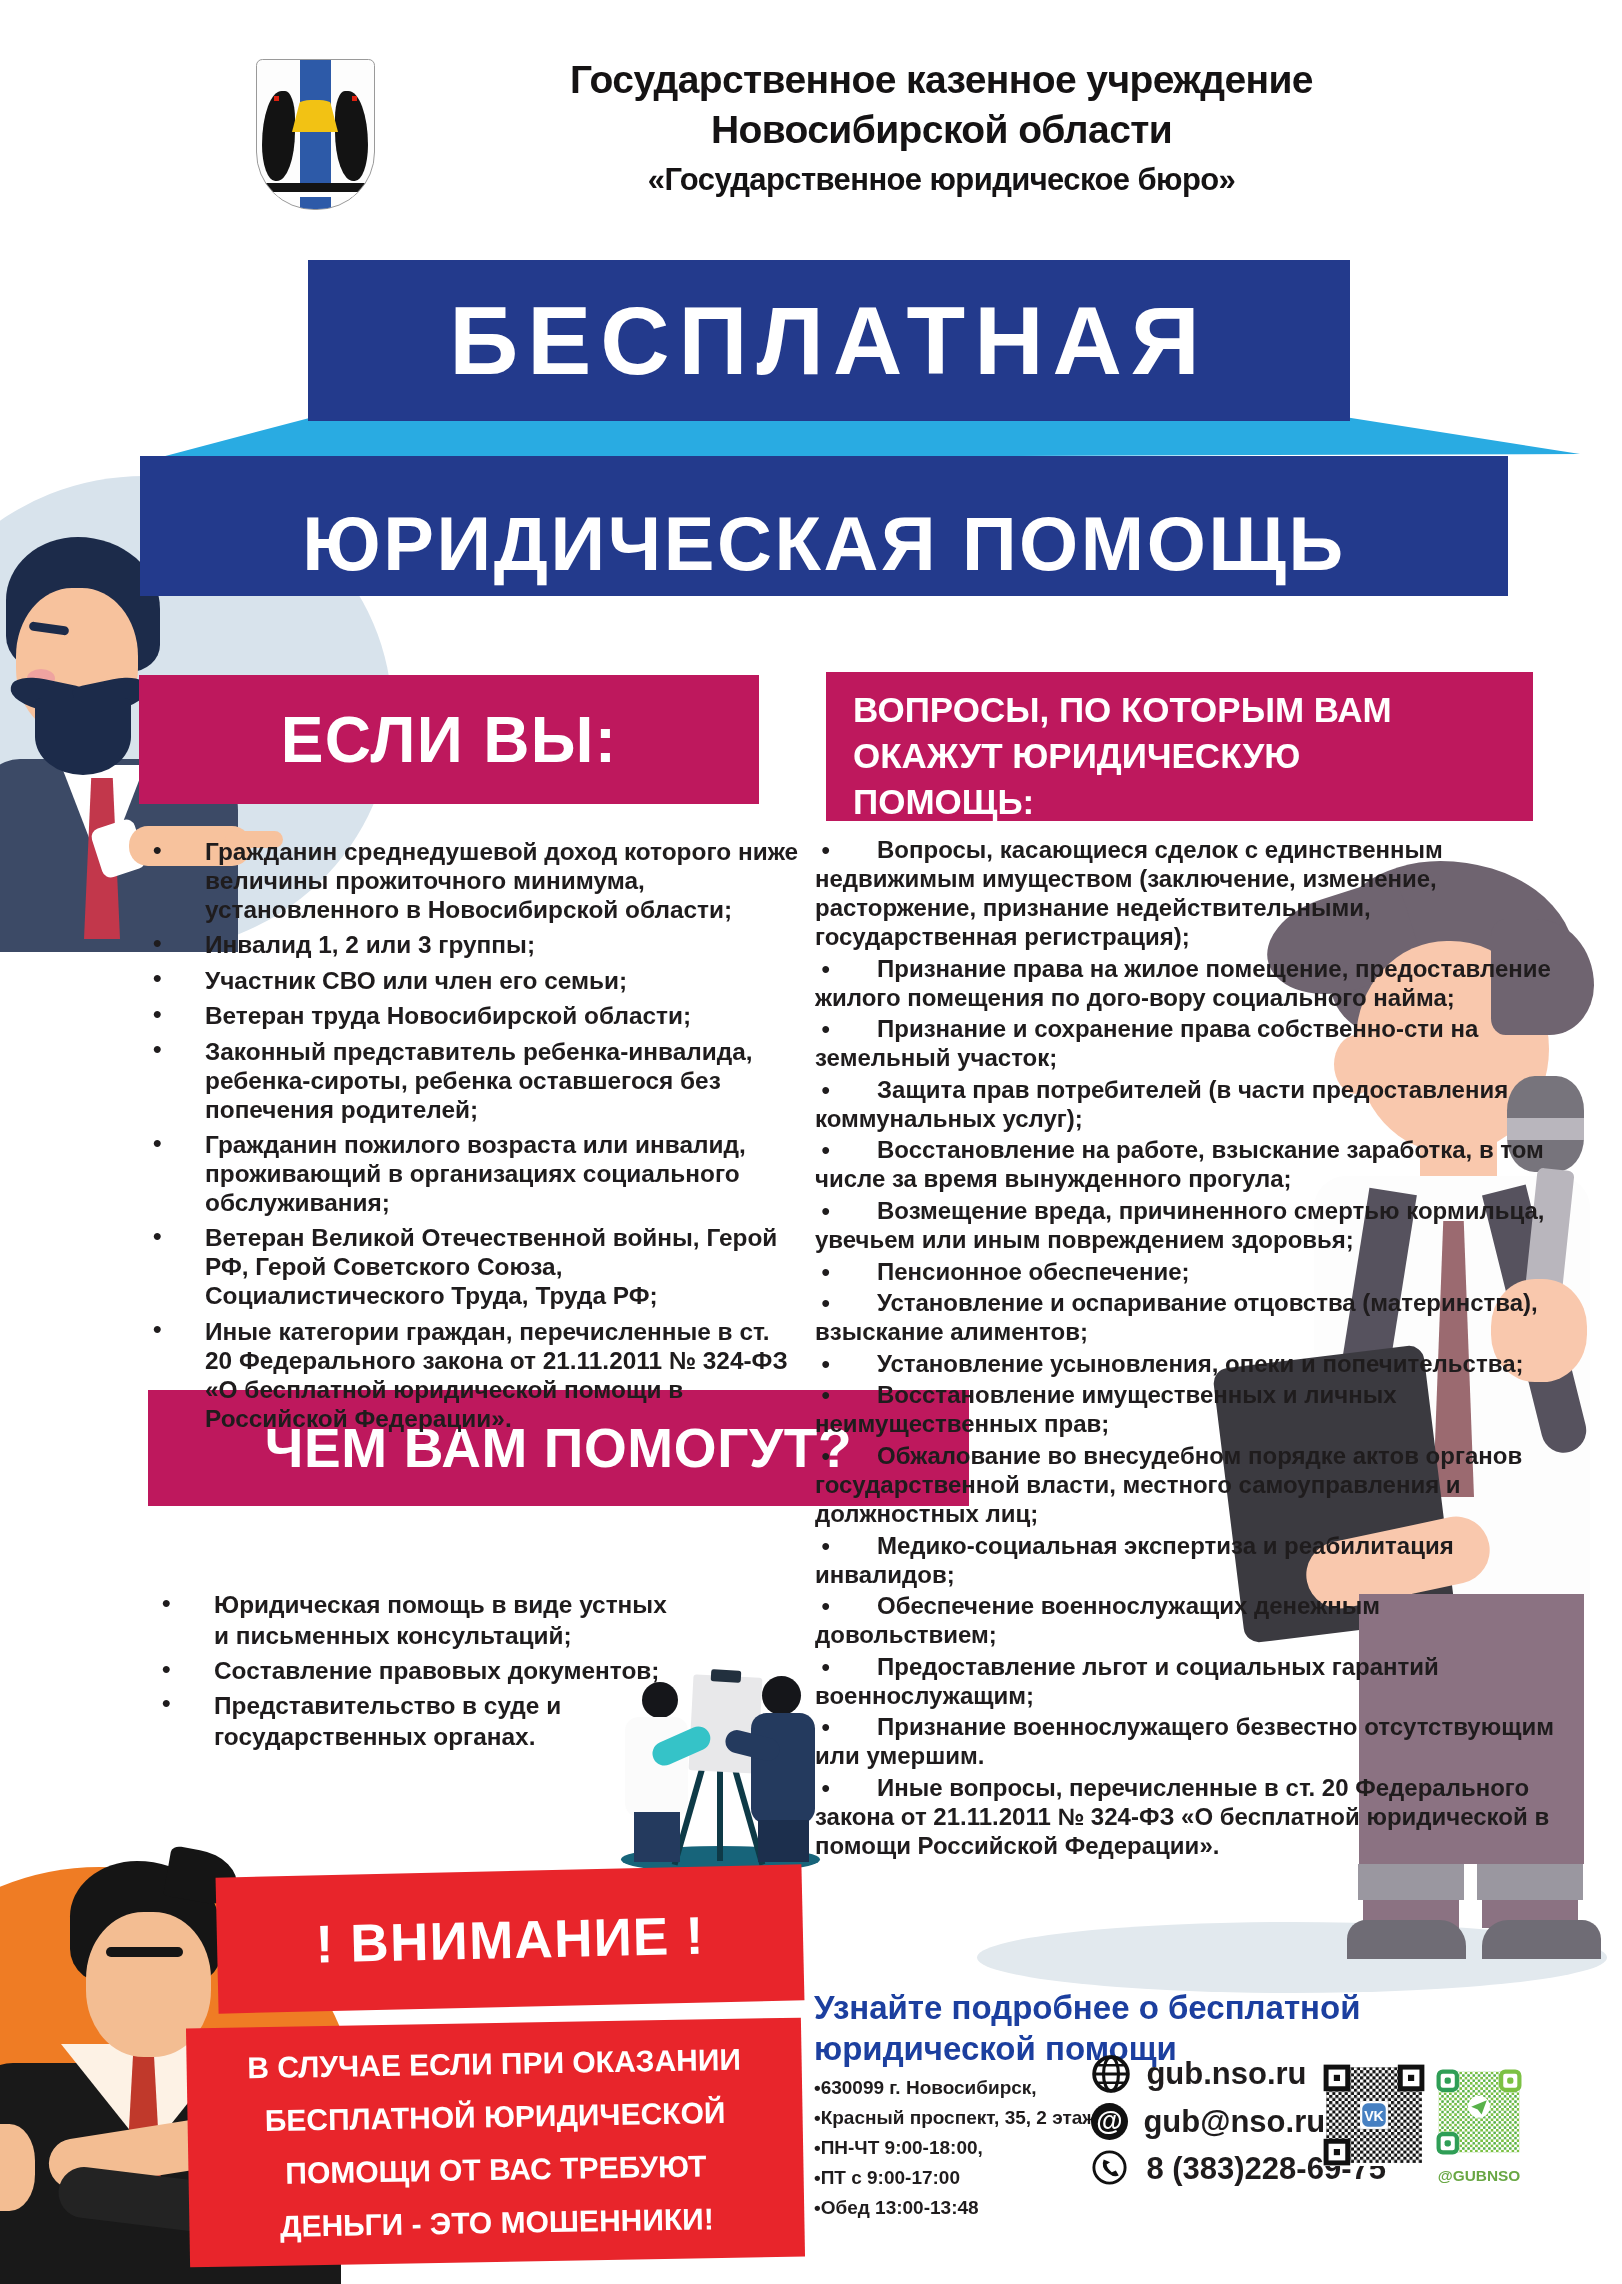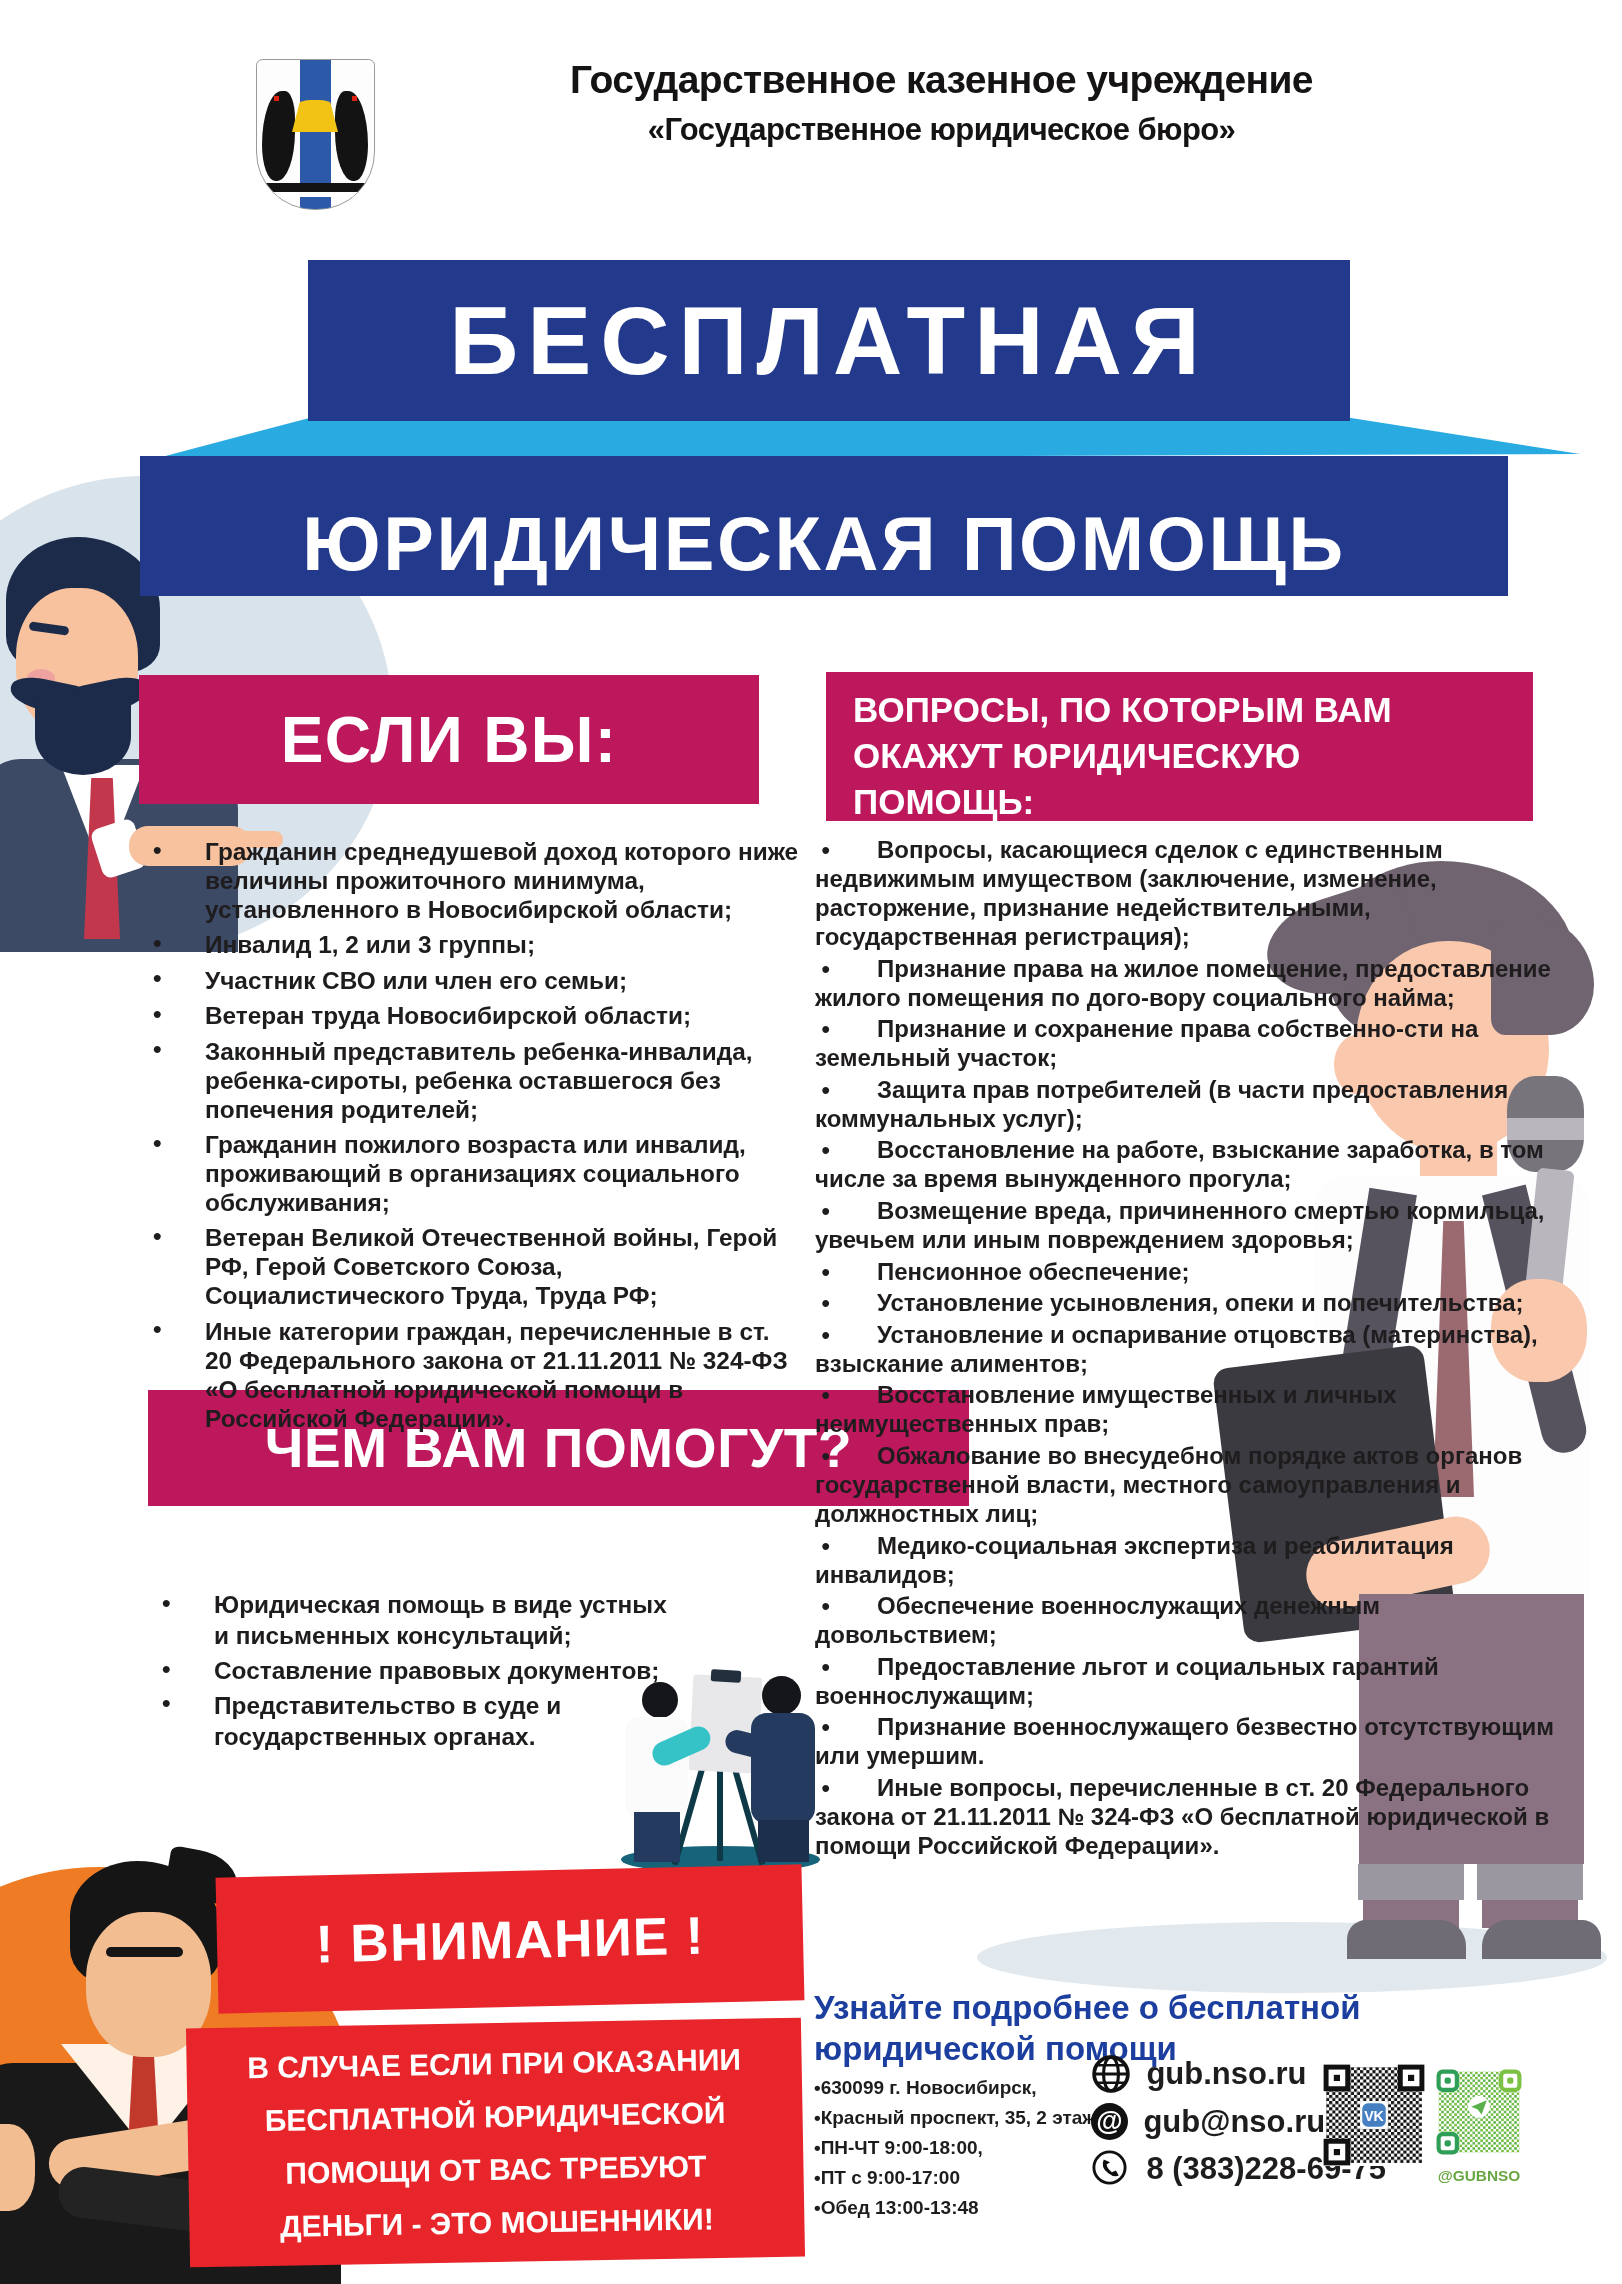--- a/index.html
+++ b/index.html
@@ -168,20 +168,21 @@
         <div class="sable-r"></div>
       <div class="eye-l"></div>
         <div class="eye-r"></div>
       <div class="kalach"></div>
         <div class="band"></div>
         <div class="wave"></div>
     </div>
   </div>
   <div class="abs org-title">
     <div>Государственное казенное учреждение</div>
+    <div>Новосибирской области</div>
     <div class="org-line-3">«Государственное юридическое бюро»</div>
   </div>
 
   <div class="abs banner1">
     <span>БЕСПЛАТНАЯ</span>
   </div>
   <div class="abs banner2">
     <span>ЮРИДИЧЕСКАЯ ПОМОЩЬ</span>
   </div>
 
@@ -246,22 +247,22 @@
       <div class="shoe-r"></div>
   </div>
   <ul class="list flush questions-list">
       <li><span class="blt">•</span><span class="txt">Вопросы, касающиеся сделок с единственным недвижимым имуществом (заключение, изменение, расторжение, признание недействительными, государственная регистрация);</span></li>
       <li><span class="blt">•</span><span class="txt">Признание права на жилое помещение, предоставление жилого помещения по дого-вору социального найма;</span></li>
       <li><span class="blt">•</span><span class="txt">Признание и  сохранение права собственно-сти на земельный участок;</span></li>
       <li><span class="blt">•</span><span class="txt">Защита прав потребителей (в части предоставления коммунальных услуг);</span></li>
       <li><span class="blt">•</span><span class="txt">Восстановление на работе, взыскание заработка, в том числе за время вынужденного прогула;</span></li>
       <li><span class="blt">•</span><span class="txt">Возмещение вреда, причиненного смертью кормильца, увечьем или иным повреждением здоровья;</span></li>
       <li><span class="blt">•</span><span class="txt">Пенсионное обеспечение;</span></li>
+      <li><span class="blt">•</span><span class="txt">Установление и оспаривание отцовства (материнства), взыскание алиментов;</span></li>
       <li><span class="blt">•</span><span class="txt">Установление усыновления, опеки и попечительства;</span></li>
-      <li><span class="blt">•</span><span class="txt">Установление и оспаривание отцовства (материнства), взыскание алиментов;</span></li>
       <li><span class="blt">•</span><span class="txt">Восстановление имущественных и личных неимущественных прав;</span></li>
       <li><span class="blt">•</span><span class="txt">Обжалование во внесудебном порядке актов органов государственной власти, местного самоуправления и должностных лиц;</span></li>
       <li><span class="blt">•</span><span class="txt">Медико-социальная экспертиза и реабилитация инвалидов;</span></li>
       <li><span class="blt">•</span><span class="txt">Обеспечение военнослужащих денежным довольствием;</span></li>
       <li><span class="blt">•</span><span class="txt">Предоставление льгот и социальных гарантий военнослужащим;</span></li>
       <li><span class="blt">•</span><span class="txt">Признание военнослужащего безвестно отсутствующим или умершим.</span></li>
       <li><span class="blt">•</span><span class="txt">Иные вопросы, перечисленные в ст. 20 Федерального закона от 21.11.2011 № 324-ФЗ «О бесплатной юридической в помощи Российской Федерации».</span></li>
     </ul>
 
   <div class="abs blue-box help-box">

